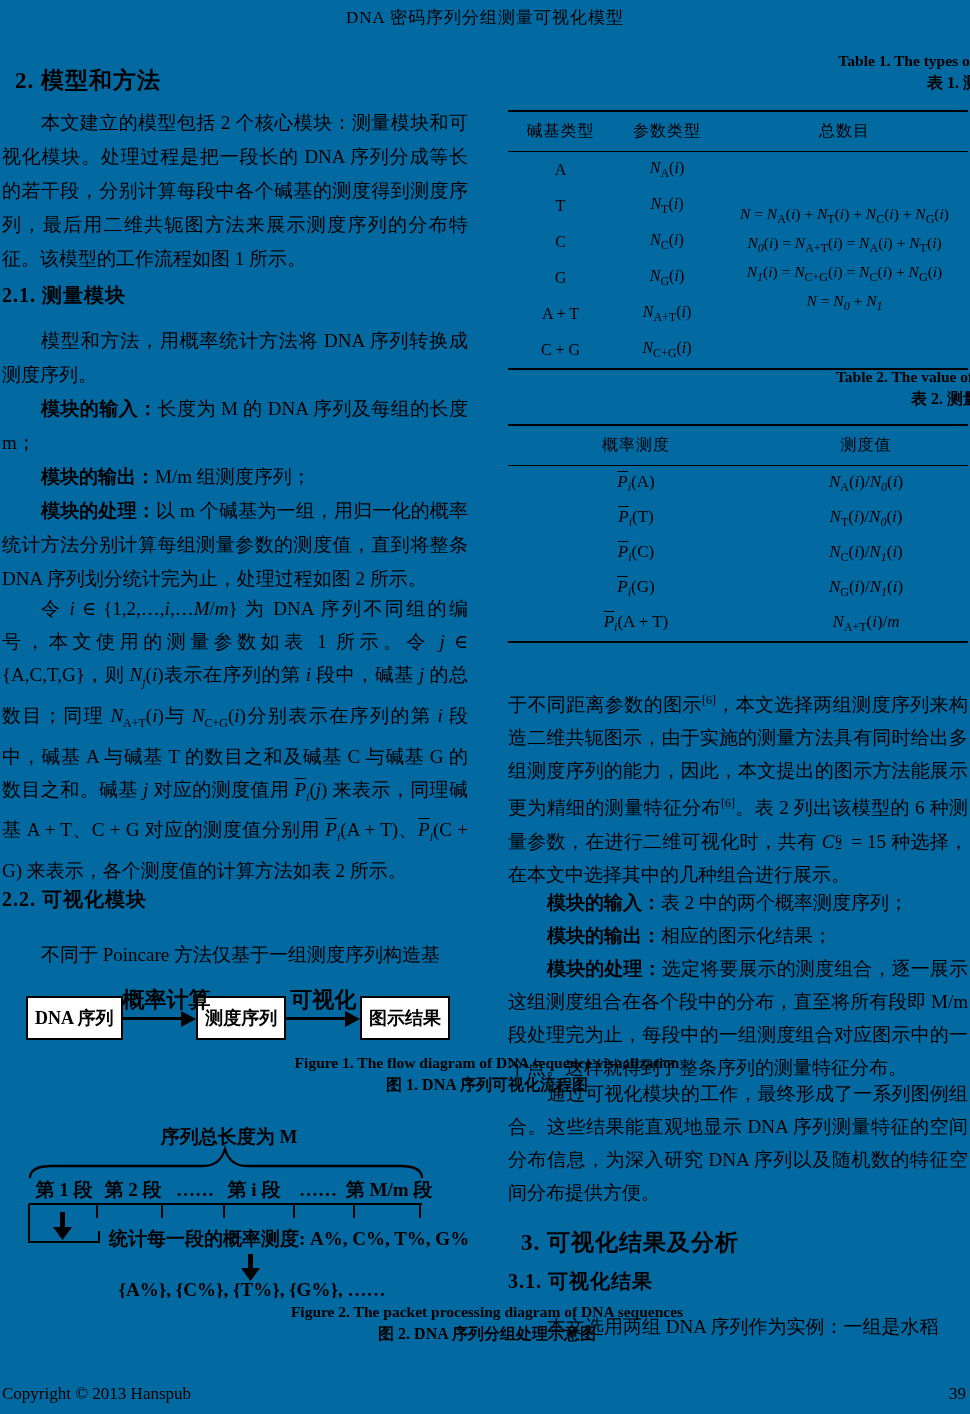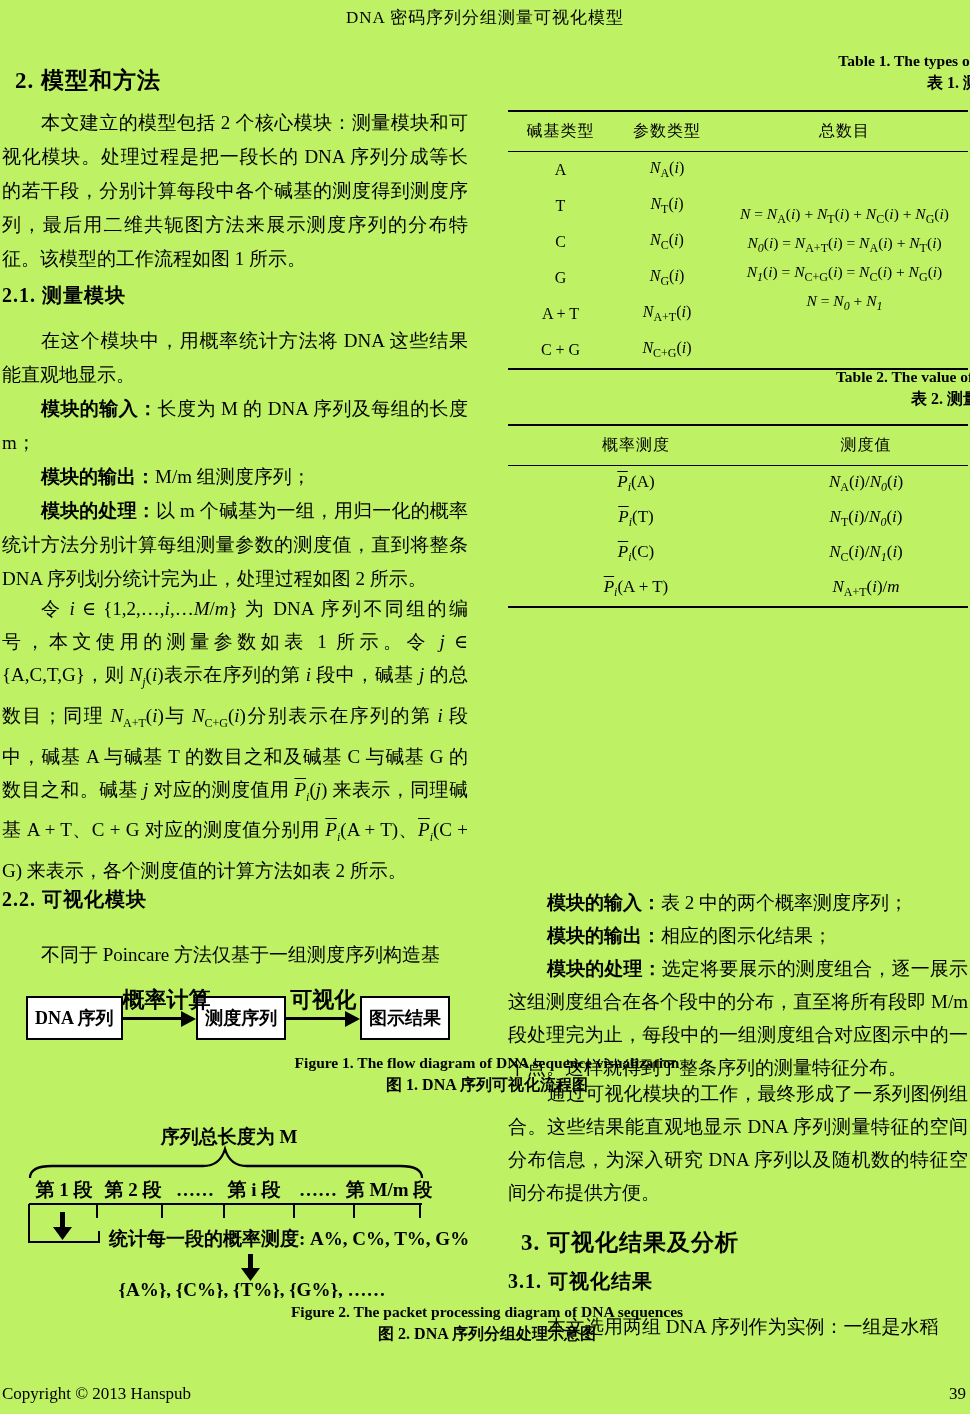--- a/index.html
+++ b/index.html
@@ -1,16 +1,16 @@
 <!DOCTYPE html>
 <html><head>
 <meta charset="utf-8">
 <style>
   html,body{margin:0;padding:0;background:#888;}
-  .page{position:relative;width:970px;height:1414px;background:#bef264;margin:0 auto;
+  .page{position:relative;width:970px;height:1414px;background:#0369a1;margin:0 auto;
         font-family:"Liberation Serif","DejaVu Serif",serif;color:#000;overflow:hidden;}
   .hdr{position:absolute;top:6px;left:0;width:100%;text-align:center;font-size:17px;letter-spacing:1px;}
   
   .abs{position:absolute;}
   .lcol{left:2px;width:466px;}
   .rcol{left:508px;width:460px;}
   .body-txt{font-size:19px;line-height:34px;text-align:justify;}
   .lh33{line-height:33px;}
   .ind{text-indent:39px;}
   p{margin:0;}
@@ -53,21 +53,21 @@
 
   <div class="hdr">DNA 密码序列分组测量可视化模型</div>
 
   <h1 class="sec abs lcol" style="top:52px;">2. 模型和方法</h1>
 
   <p class="abs lcol body-txt ind" style="top:106px;">本文建立的模型包括 2 个核心模块：测量模块和可视化模块。处理过程是把一段长的 DNA 序列分成等长的若干段，分别计算每段中各个碱基的测度得到测度序列，最后用二维共轭图方法来展示测度序列的分布特征。该模型的工作流程如图 1 所示。</p>
 
   <h2 class="sec abs lcol" style="top:282px;">2.1. 测量模块</h2>
 
   <div class="abs lcol body-txt" style="top:324px;">
-    <p class="ind">在这个模块中，用概率统计方法将 DNA 这些结果能直观地显示。</p>
+    <p class="ind">模型和方法，用概率统计方法将 DNA 序列转换成测度序列。</p>
     <p class="ind"><b>模块的输入：</b><span>长度为 M 的 DNA 序列及每组的长度 m；</span></p>
     <p class="ind"><b>模块的输出：</b><span>M/m 组测度序列；</span></p>
     <p class="ind"><b>模块的处理：</b><span>以 m 个碱基为一组，用归一化的概率统计方法分别计算每组测量参数的测度值，直到将整条 DNA 序列划分统计完为止，处理过程如图 2 所示。</span></p>
   </div>
 
   <p class="abs lcol body-txt lh33 ind" style="top:592px;">令 <i>i</i> ∈ {1,2,…,<i>i</i>,…<i>M</i>/<i>m</i>} 为 DNA 序列不同组的编号，本文使用的测量参数如表 1 所示。令 <i>j</i> ∈ {A,C,T,G}，则 <i>N<sub>j</sub></i>(<i>i</i>)表示在序列的第 <i>i</i> 段中，碱基 <i>j</i> 的总数目；同理 <i>N</i><sub>A+T</sub>(<i>i</i>)与 <i>N</i><sub>C+G</sub>(<i>i</i>)分别表示在序列的第 <i>i</i> 段中，碱基 A 与碱基 T 的数目之和及碱基 C 与碱基 G 的数目之和。碱基 <i>j</i> 对应的测度值用 <span class="ov"><i>P</i></span><sub><i>i</i></sub>(<i>j</i>) 来表示，同理碱基 A + T、C + G 对应的测度值分别用 <span class="ov"><i>P</i></span><sub><i>i</i></sub>(A + T)、<span class="ov"><i>P</i></span><sub><i>i</i></sub>(C + G) 来表示，各个测度值的计算方法如表 2 所示。</p>
 
   <h2 class="sec abs lcol" style="top:886px;">2.2. 可视化模块</h2>
 
   <p class="abs lcol body-txt ind" style="top:938px;">不同于 Poincare 方法仅基于一组测度序列构造基</p>
@@ -189,27 +189,32 @@
         </tr>
         <tr>
           <td><span class="ov"><i>P</i></span><sub><i>i</i></sub>(T)</td>
           <td><i>N</i><sub>T</sub>(<i>i</i>)/<i>N</i><sub><i>0</i></sub>(<i>i</i>)</td>
         </tr>
         <tr>
           <td><span class="ov"><i>P</i></span><sub><i>i</i></sub>(C)</td>
           <td><i>N</i><sub>C</sub>(<i>i</i>)/<i>N</i><sub><i>1</i></sub>(<i>i</i>)</td>
         </tr>
         <tr>
+          <td><span class="ov"><i>P</i></span><sub><i>i</i></sub>(G)</td>
+          <td><i>N</i><sub>G</sub>(<i>i</i>)/<i>N</i><sub><i>1</i></sub>(<i>i</i>)</td>
+        </tr>
+        <tr>
           <td><span class="ov"><i>P</i></span><sub><i>i</i></sub>(A + T)</td>
           <td><i>N</i><sub>A+T</sub>(<i>i</i>)/<i>m</i></td>
         </tr>
       </tbody>
     </table>
   </div>
 
+  <p class="abs rcol body-txt lh33" style="top:684px;">于不同距离参数的图示<sup>[6]</sup>，本文选择两组测度序列来构造二维共轭图示，由于实施的测量方法具有同时给出多组测度序列的能力，因此，本文提出的图示方法能展示更为精细的测量特征分布<sup>[6]</sup>。表 2 列出该模型的 6 种测量参数，在进行二维可视化时，共有 <i>C</i><span class="c26"><span class="c26t">2</span><span class="c26b">6</span></span> = 15 种选择，在本文中选择其中的几种组合进行展示。</p>
 
   <p class="abs rcol body-txt ind" style="top:886px;"><b>模块的输入：</b><span>表 2 中的两个概率测度序列；</span></p>
   <p class="abs rcol body-txt ind" style="top:919px;"><b>模块的输出：</b><span>相应的图示化结果；</span></p>
   <p class="abs rcol body-txt lh33 ind" style="top:952px;"><b>模块的处理：</b><span>选定将要展示的测度组合，逐一展示这组测度组合在各个段中的分布，直至将所有段即 M/m 段处理完为止，每段中的一组测度组合对应图示中的一个点。这样就得到了整条序列的测量特征分布。</span></p>
   <p class="abs rcol body-txt lh33 ind" style="top:1077px;">通过可视化模块的工作，最终形成了一系列图例组合。这些结果能直观地显示 DNA 序列测量特征的空间分布信息，为深入研究 DNA 序列以及随机数的特征空间分布提供方便。</p>
 
   <h1 class="sec abs rcol" style="top:1214px;">3. 可视化结果及分析</h1>
   <h2 class="sec abs rcol" style="top:1268px;">3.1. 可视化结果</h2>
   <p class="abs rcol body-txt ind" style="top:1310px;">本文选用两组 DNA 序列作为实例：一组是水稻</p>
 

